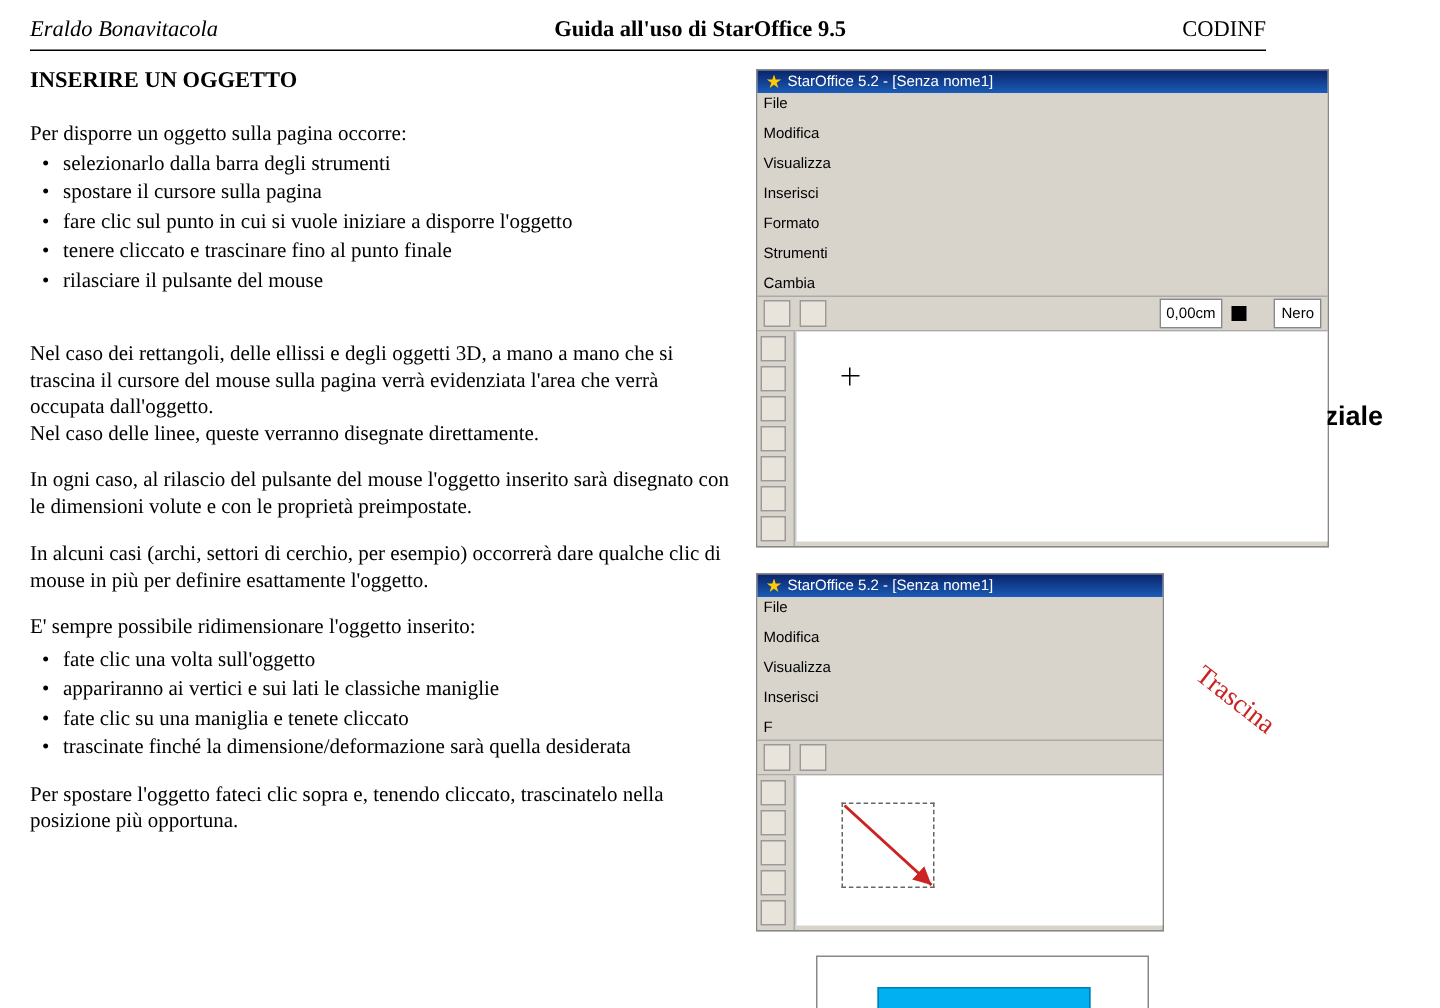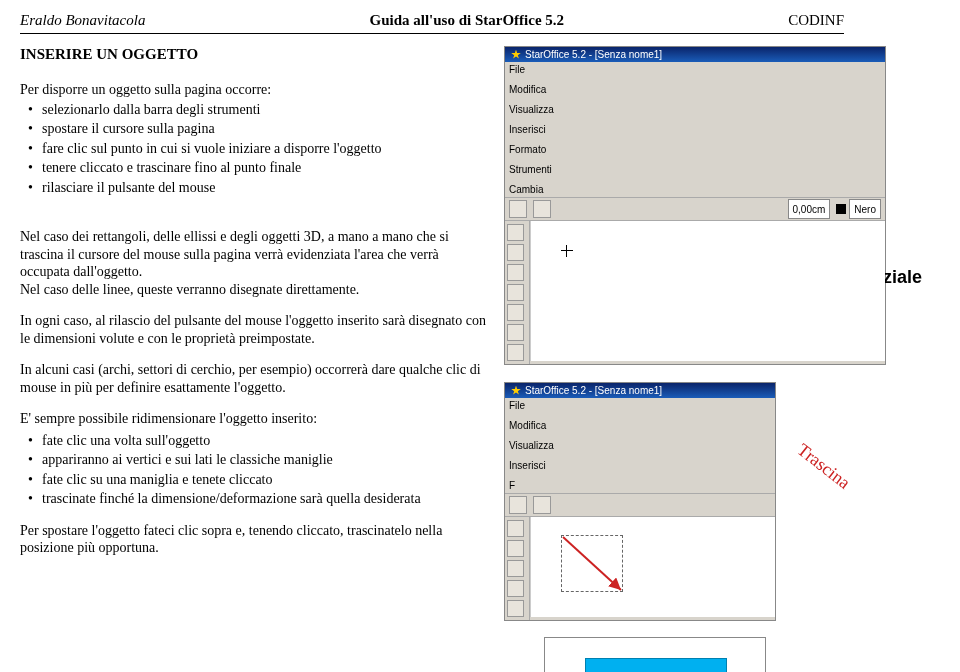--- a/index.html
+++ b/index.html
@@ -184,21 +184,21 @@
     font-family: Arial, sans-serif; font-weight:bold; font-size:22px;
   }
 </style>
 </head>
 <body>
 
 <div class="page">
 
   <div class="topbar">
     <div>Eraldo Bonavitacola</div>
-    <div class="center">Guida all'uso di StarOffice 5.2</div>
+    <div class="center">Guida all'uso di StarOffice 9.5</div>
     <div class="right">CODINF</div>
   </div>
   <hr class="thin">
 
   <div class="columns">
 
     <div class="colL">
       <div class="section-title">INSERIRE UN OGGETTO</div>
 
       <p>Per disporre un oggetto sulla pagina occorre:</p>
@@ -244,21 +244,21 @@
             <span>Visualizza</span>
             <span>Inserisci</span>
             <span>Formato</span>
             <span>Strumenti</span>
             <span>Cambia</span>
           </div>
           <div class="toolbar">
             <span class="tb-btn"></span>
             <span class="tb-btn"></span>
             <span class="smallfield" style="margin-left:auto">0,00cm</span>
-            <span style="display:inline-flex;align-items:center;gap:3px">
+            <span style="display:inline-flex;align-items:center;gap:18px">
               <span style="width:10px;height:10px;background:#000;display:inline-block"></span>
               <span class="smallfield">Nero</span>
             </span>
           </div>
           <div class="shot-body">
             <div class="leftstrip">
               <span class="ic"></span>
               <span class="ic"></span>
               <span class="ic"></span>
               <span class="ic"></span>

